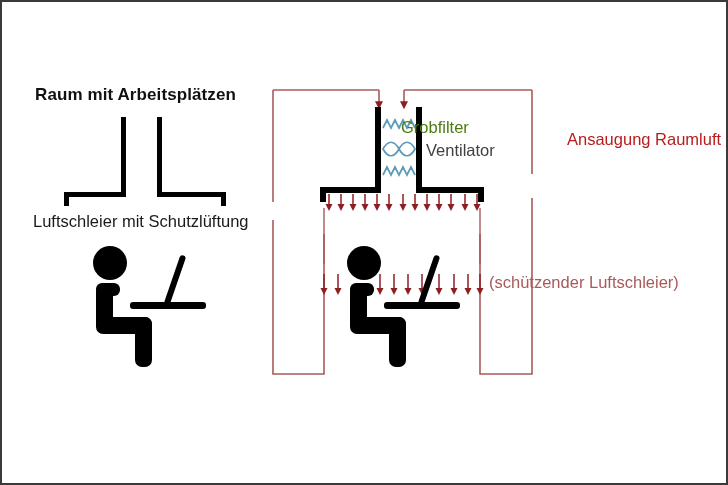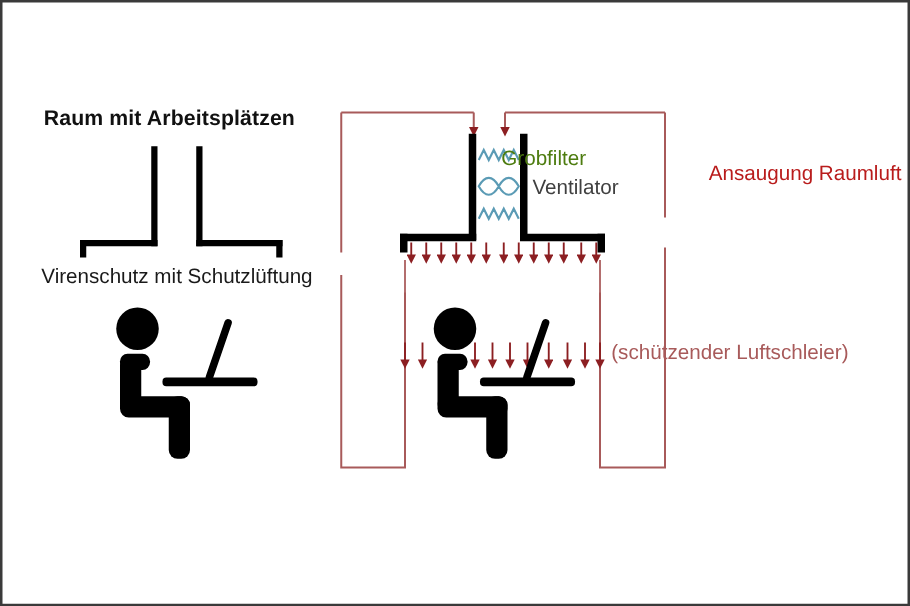--- a/index.html
+++ b/index.html
@@ -179,21 +179,21 @@
       <rect x="348" y="281" width="24" height="13" rx="6"></rect>
       <rect x="348" y="315" width="56" height="17" rx="7"></rect>
       <rect x="387" y="315" width="17" height="50" rx="7"></rect>
       <rect x="382" y="300" width="76" height="7" rx="3"></rect>
       <rect x="424" y="252" width="6" height="52" rx="3" transform="rotate(19 427 278)"></rect>
     </g>
   </svg>
 
   <div class="lbl lbl-title" style="left:33px; top:84px;">Raum mit Arbeitsplätzen</div>
 
-  <div class="lbl lbl-plain" style="left:31px; top:211px;">Virenschutz mit Schutzlüftung</div>
+  <div class="lbl lbl-plain" style="left:31px; top:211px;">Luftschleier mit Schutzlüftung</div>
 
   <div class="lbl lbl-red" style="left:565px; top:83px; color:#b91c1c;margin-top:46px;">Ansaugung Raumluft</div>
 
 
   <div class="lbl lbl-red" style="left:487px; top:272px; color:#a85a5a;">(schützender Luftschleier)</div>
 
   <div class="lbl lbl-blue" style="left:399px; top:117px; color:#4d7c0f;">Grobfilter</div>
 
   <div class="lbl lbl-blue" style="left:424px; top:140px; color:#404040;">Ventilator</div>
 

